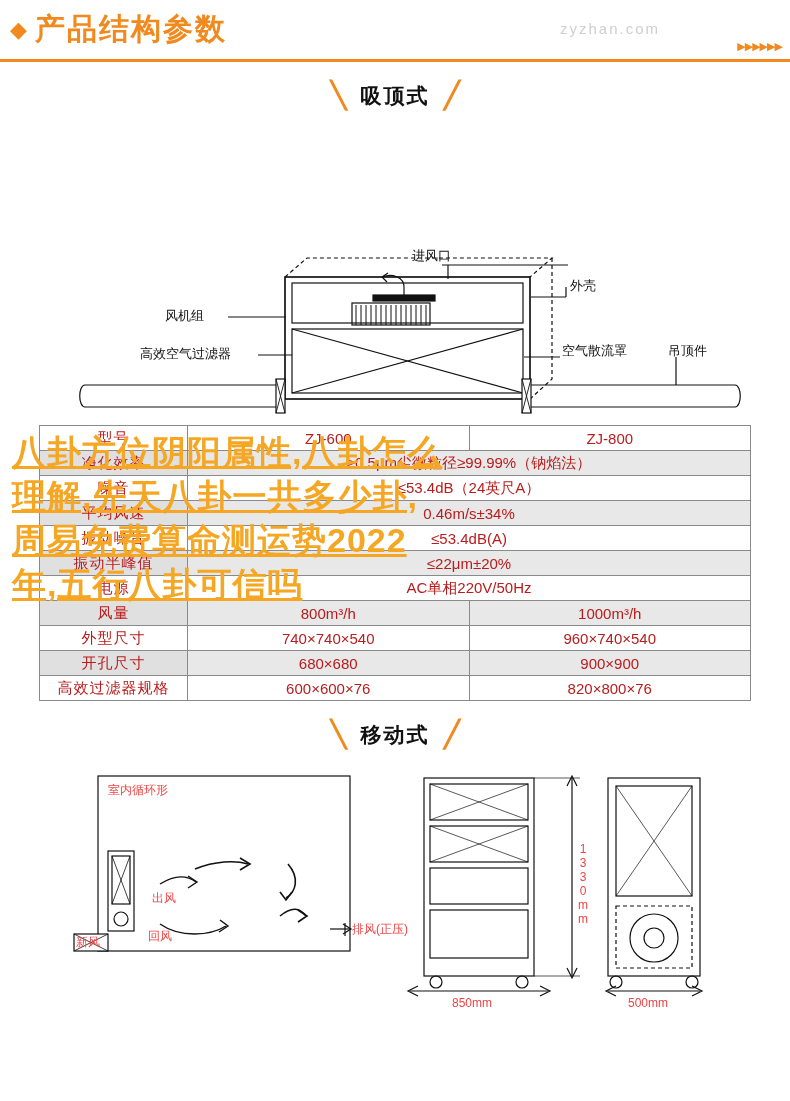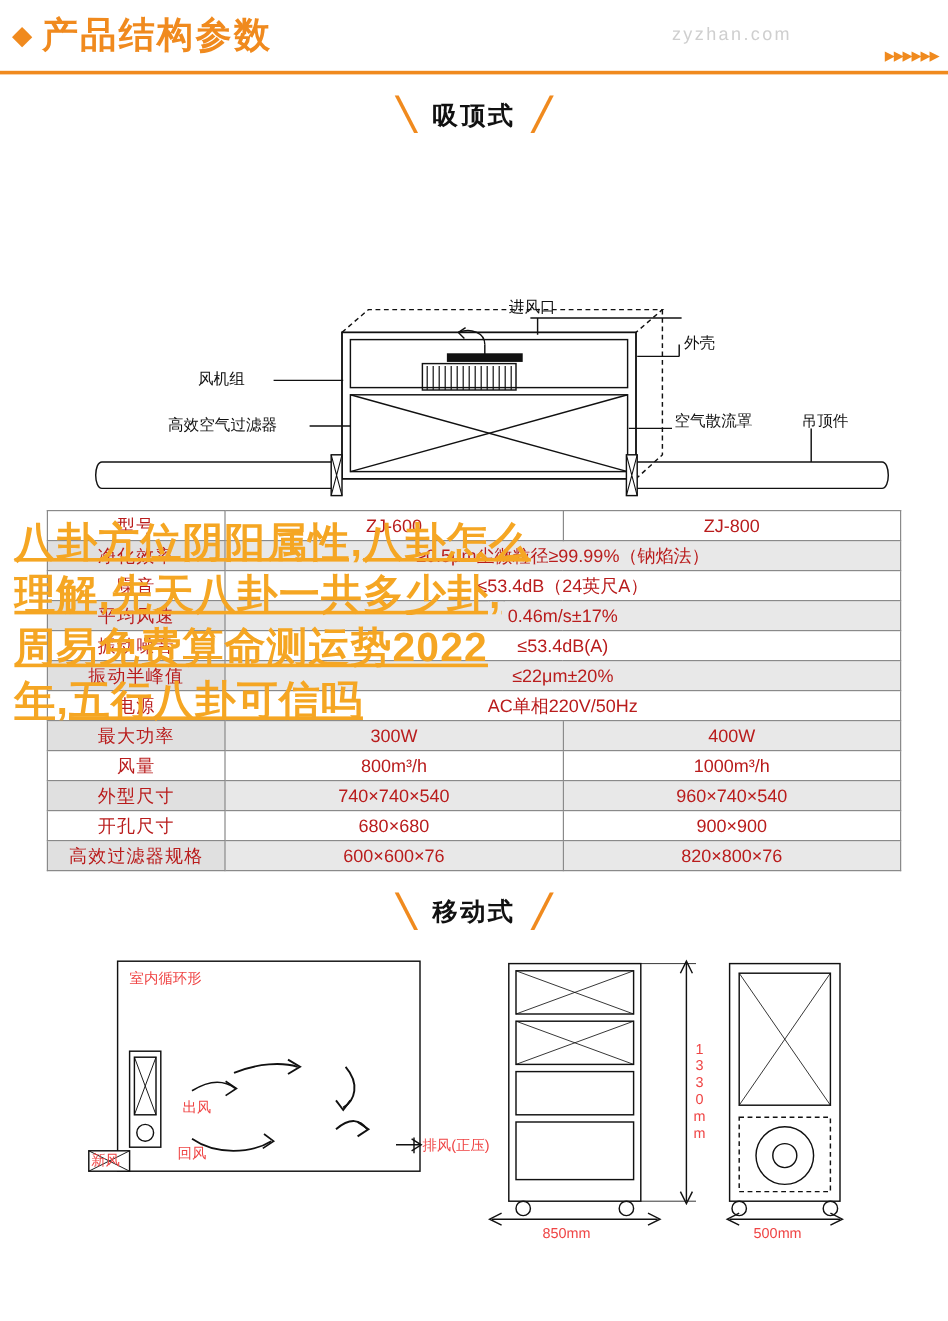--- a/index.html
+++ b/index.html
@@ -222,21 +222,21 @@
           <path d="M413 310 L413 350"></path>
           <path d="M407 342 L413 352 L419 342"></path>
           <path d="M493 310 L493 350"></path>
           <path d="M487 342 L493 352 L499 342"></path>
         </g>
       </g>
     </svg>
 
     <span class="lbl" style="left:165px; top:190px;">风机组</span>
     <span class="lbl" style="left:140px; top:228px;">高效空气过滤器</span>
-    <span class="lbl" style="left:424px; top:130px;">进风口</span>
+    <span class="lbl" style="left:412px; top:130px;">进风口</span>
     <span class="lbl" style="left:570px; top:160px;">外壳</span>
     <span class="lbl" style="left:562px; top:225px;">空气散流罩</span>
     <span class="lbl" style="left:668px; top:225px;">吊顶件</span>
     <span class="lbl v" style="left:375px; top:306px;">洁净气流</span>
     <span class="lbl" style="left:396px; top:378px;">室内</span>
   </div>
 
   <div class="table-wrap">
     <table class="spec">
       <tbody>
@@ -248,38 +248,33 @@
         <tr>
           <td class="head">净化效率</td>
           <td colspan="2">≥0.5μm尘微粒径≥99.99%（钠焰法）</td>
         </tr>
         <tr>
           <td class="head">噪音</td>
           <td colspan="2">≤53.4dB（24英尺A）</td>
         </tr>
         <tr>
           <td class="head">平均风速</td>
-          <td colspan="2">0.46m/s±17%</td>
+          <td colspan="2">0.46m/s±34%</td>
         </tr>
         <tr>
           <td class="head">振动噪音</td>
           <td colspan="2">≤53.4dB(A)</td>
         </tr>
         <tr>
           <td class="head">振动半峰值</td>
           <td colspan="2">≤22μm±20%</td>
         </tr>
         <tr>
           <td class="head">电源</td>
           <td colspan="2">AC单相220V/50Hz</td>
-        </tr>
-        <tr>
-          <td class="head">最大功率</td>
-          <td>300W</td>
-          <td>400W</td>
         </tr>
         <tr>
           <td class="head">风量</td>
           <td>800m³/h</td>
           <td>1000m³/h</td>
         </tr>
         <tr>
           <td class="head">外型尺寸</td>
           <td>740×740×540</td>
           <td>960×740×540</td>

